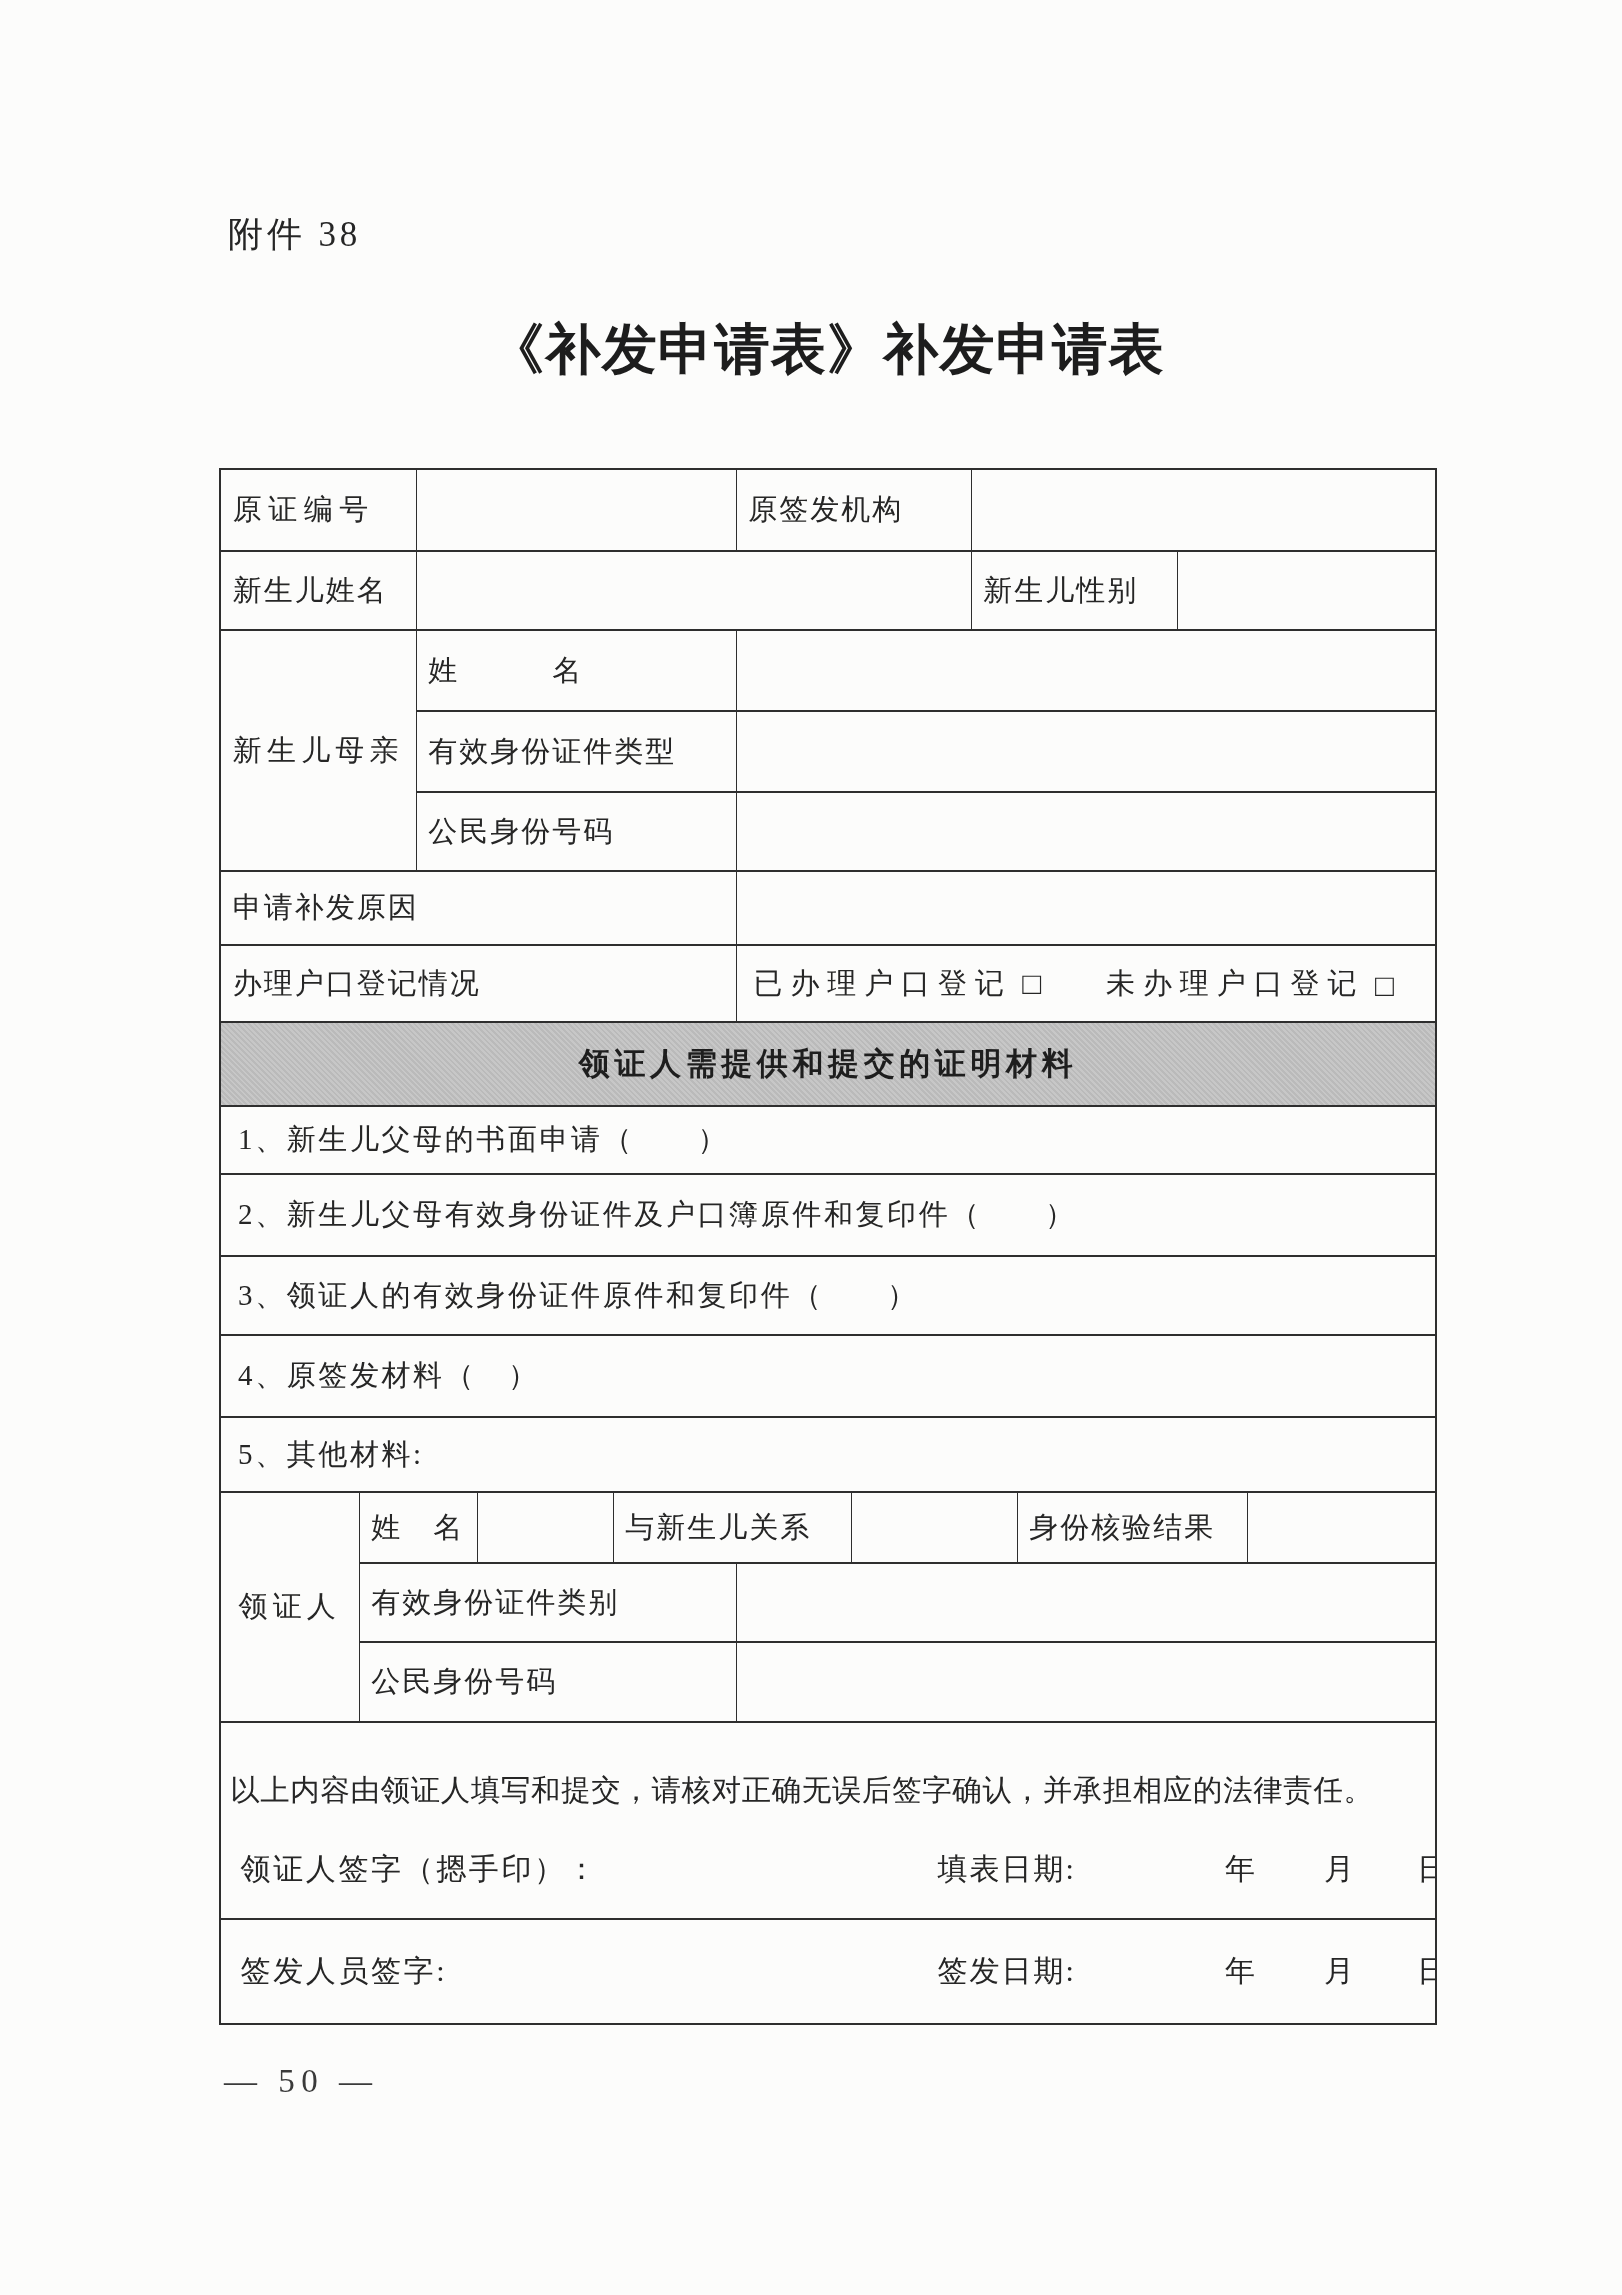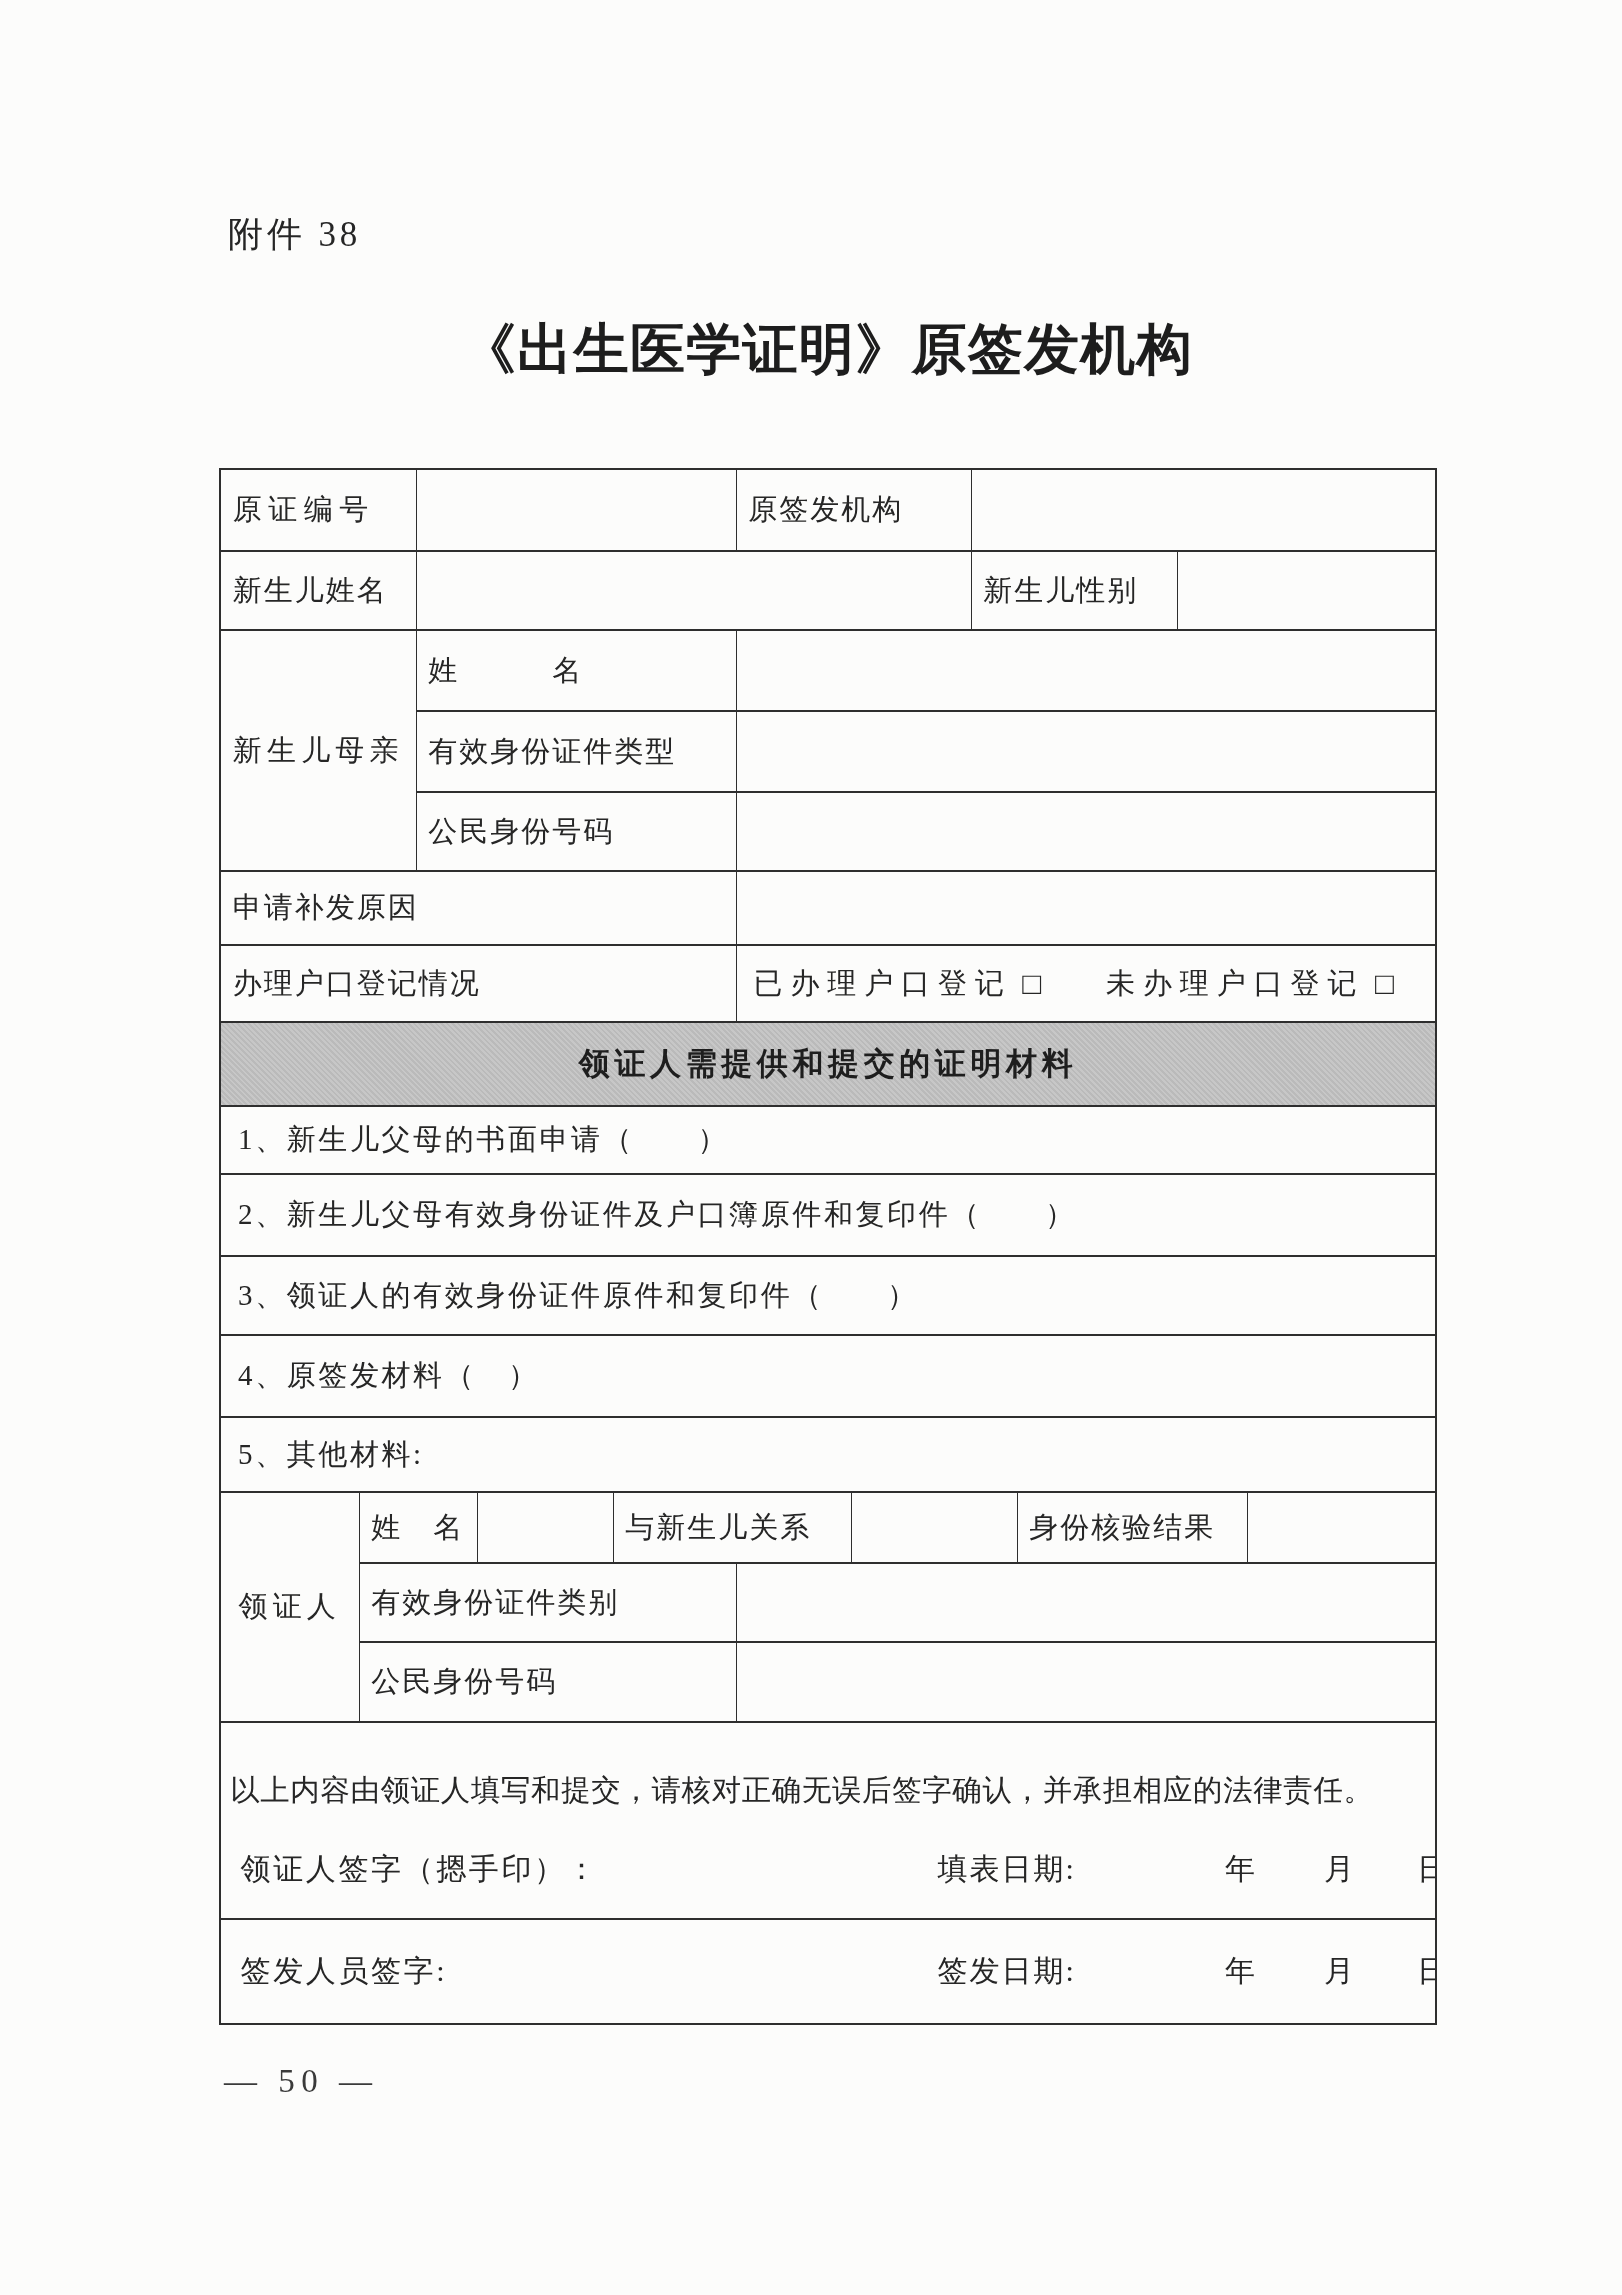--- a/index.html
+++ b/index.html
@@ -57,21 +57,21 @@
     background-image:repeating-linear-gradient(45deg,rgba(255,255,255,.08) 0 2px,rgba(0,0,0,.04) 2px 3.9px);
     text-align:center;
     font-weight:bold;
     font-size:31px;letter-spacing:4.6px;
     color:#1e1e1e;
   }
   td.item{letter-spacing:2.6px;padding-left:17px;white-space:nowrap;}
 
   .chk-row{display:flex;align-items:center;padding-left:5.2px;}
   .chk-group{display:flex;align-items:center;letter-spacing:7.9px;white-space:nowrap;}
-  .chk-group + .chk-group{margin-left:65px;}
+  .chk-group + .chk-group{margin-left:65px;align-items:flex-end;}
   .chk-box{font-size:31px;margin-left:10.5px;letter-spacing:0;}
 
   .decl-cell{padding:0 !important;}
   .decl-text{
     padding:19.6px 7.9px 0 9.2px;
     font-size:29.4px;letter-spacing:0.7px;
     white-space:nowrap;
   }
   .sign-line{
     display:flex;align-items:center;
@@ -95,21 +95,21 @@
     font-size:33px;letter-spacing:6.5px;
     color:#3a3a3a;
   }
 </style>
 </head>
 <body>
 
 <div class="page">
 
   <div class="attachment">附件 38</div>
-  <div class="title">《出生医学证明》原签发机构</div>
+  <div class="title">《补发申请表》补发申请表</div>
 
   <table class="form">
     <colgroup>
       <col style="width:139px">
         <col style="width:57px">
         <col style="width:61px">
       <col style="width:136px">
         <col style="width:123px">
         <col style="width:115px">
       <col style="width:120px">

